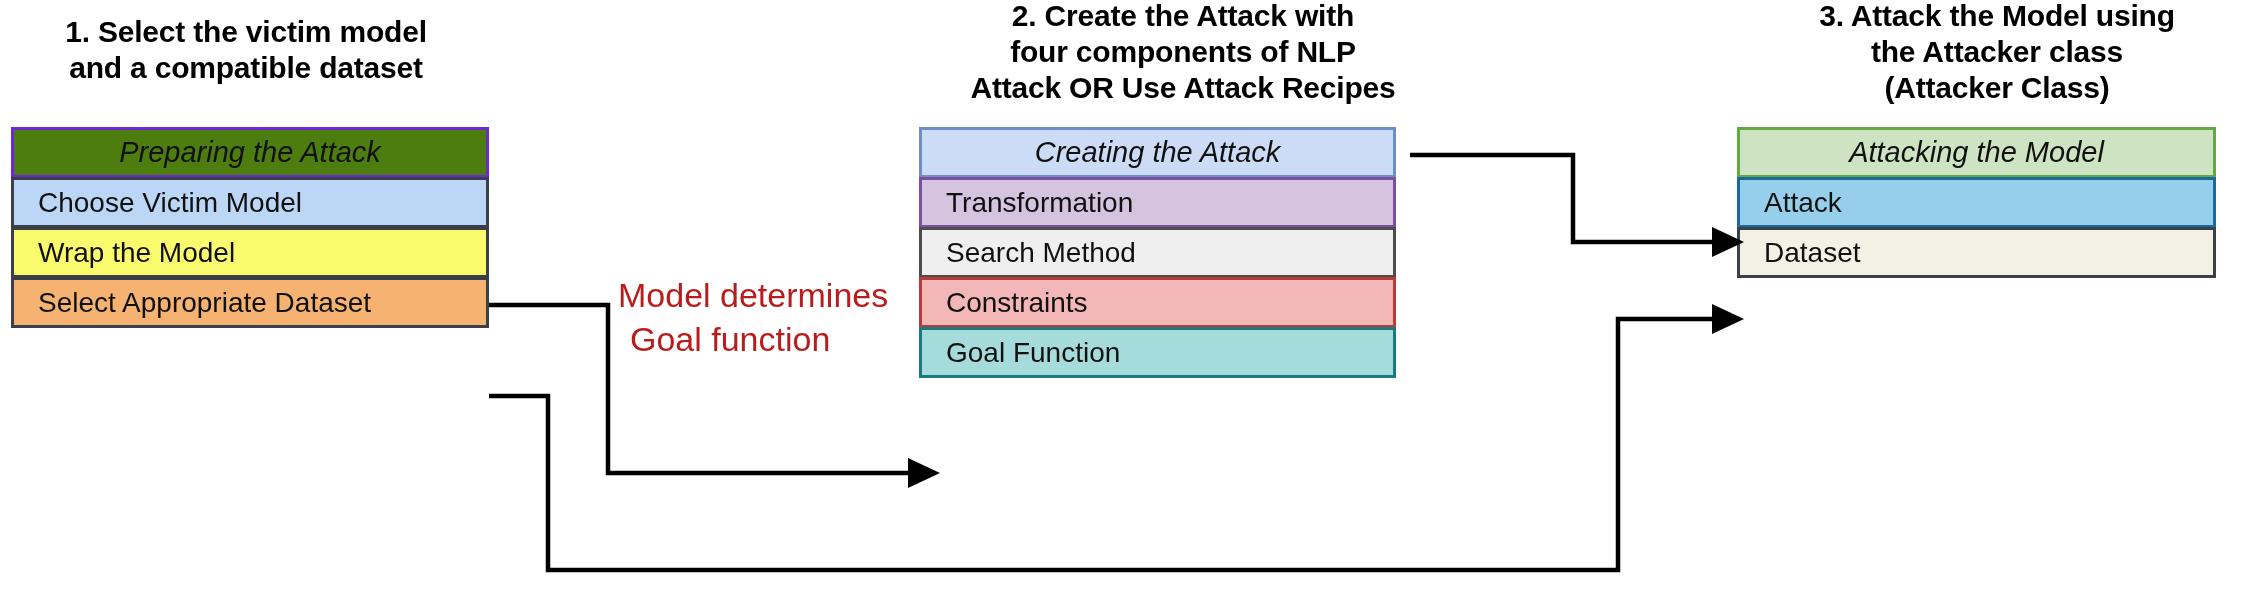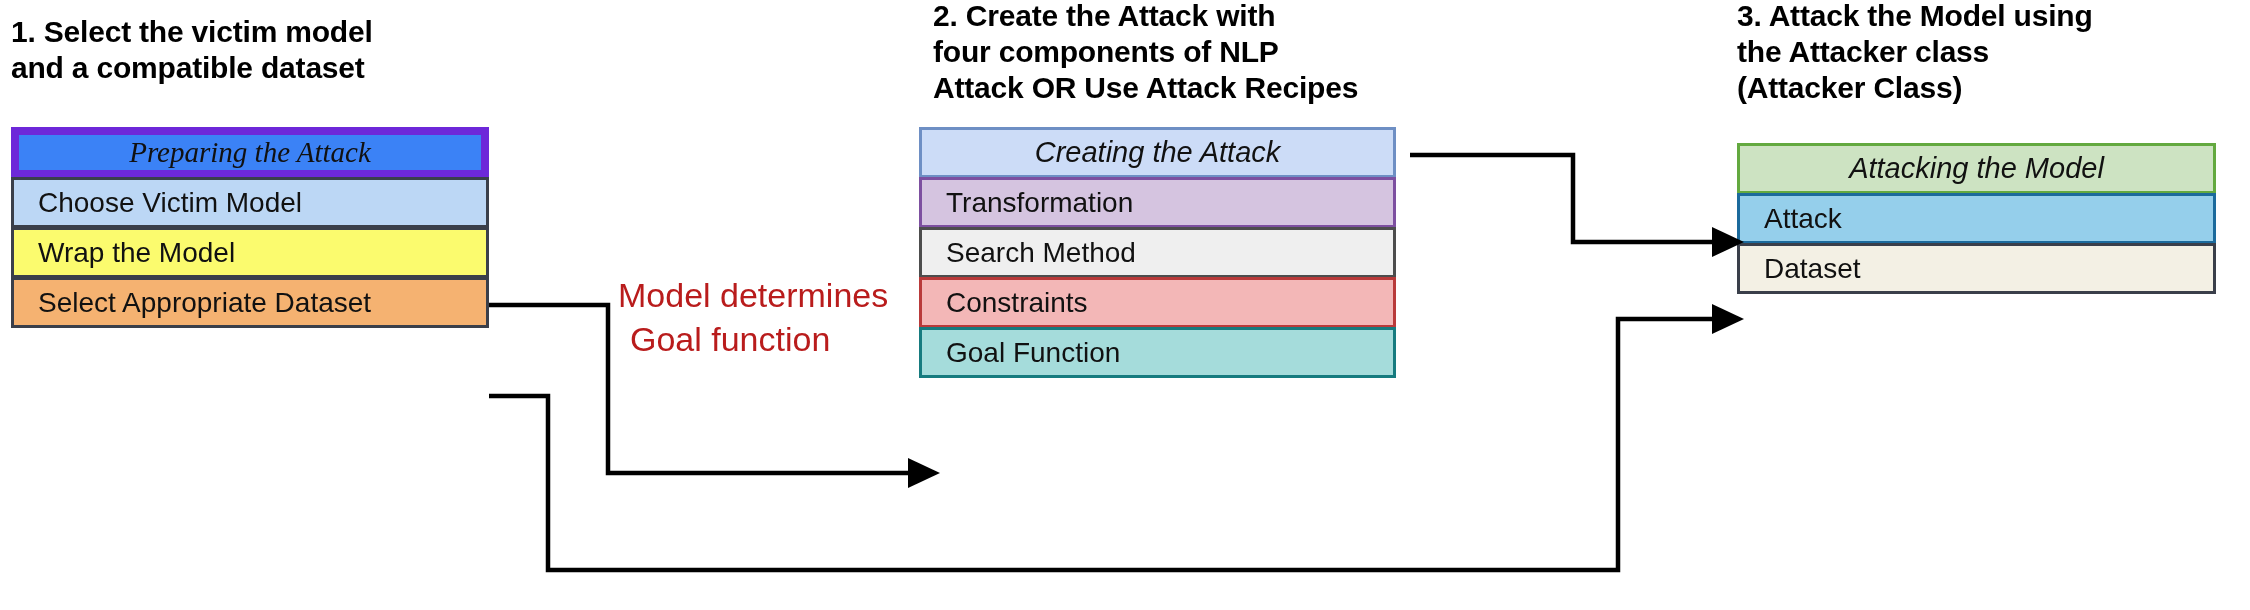--- a/index.html
+++ b/index.html
@@ -1,21 +1,21 @@
 <!DOCTYPE html>
 <html><head>
 <meta charset="utf-8">
 <style>
   html,body{margin:0;padding:0;background:#ffffff;}
   body{width:2250px;height:610px;position:relative;overflow:hidden;
        font-family:"Liberation Sans","DejaVu Sans",sans-serif;}
   #stage{position:absolute;left:0;top:0;width:2250px;height:610px;}
 
   .col-title{position:absolute;font-weight:bold;font-size:30px;line-height:36px;
-             color:#000;white-space:pre-line;letter-spacing:-0.2px;}
+             color:#000;white-space:pre-line;letter-spacing:-0.2px;text-align:center;}
 
   .stack{position:absolute;}
   .cell{position:relative;box-sizing:border-box;display:flex;align-items:center;
         height:51px;font-size:28px;color:#111;}
   .cell.hdr{justify-content:center;font-style:italic;font-size:29px;}
   .cell.body{justify-content:flex-start;padding-left:24px;}
 
   svg.wires{position:absolute;left:0;top:0;width:2250px;height:610px;
             pointer-events:none;overflow:visible;}
   .wire{fill:none;stroke:#000000;stroke-width:4.5;}
@@ -33,35 +33,35 @@
 
   <div class="col-title" style="left:933px;top:-2px;width:500px;">2. Create the Attack with
 four components of NLP
 Attack OR Use Attack Recipes</div>
 
   <div class="col-title" style="left:1737px;top:-2px;width:520px;">3. Attack the Model using
 the Attacker class
 (Attacker Class)</div>
 
   <div class="stack" style="left:11px;top:127px;width:478px;">
-    <div class="cell hdr" style="background:#3b82f6;border:8px solid #6d28d9;font-family:Liberation Serif, serif;">Preparing the Attack</div>
+    <div class="cell hdr" style="background:#4d7c0f;border:3px solid #6d28d9;">Preparing the Attack</div>
     <div class="cell body" style="background:#bcd7f5;border:3px solid #3a3f4a;margin-top:-1px;">Choose Victim Model</div>
     <div class="cell body" style="background:#fbfb6e;border:3px solid #3a3f4a;margin-top:-1px;">Wrap the Model</div>
     <div class="cell body" style="background:#f5b271;border:3px solid #3a3f4a;margin-top:-1px;">Select Appropriate Dataset</div>
   </div>
 
   <div class="stack" style="left:919px;top:127px;width:477px;">
     <div class="cell hdr" style="background:#ccdcf7;border:3px solid #6e8fc4;">Creating the Attack</div>
     <div class="cell body" style="background:#d5c4e0;border:3px solid #7d4fa0;margin-top:-1px;">Transformation</div>
     <div class="cell body" style="background:#efefef;border:3px solid #4d4d4d;margin-top:-1px;">Search Method</div>
     <div class="cell body" style="background:#f3b7b7;border:3px solid #b93a3a;margin-top:-1px;">Constraints</div>
     <div class="cell body" style="background:#a5dcdb;border:3px solid #167b7f;margin-top:-1px;">Goal Function</div>
   </div>
 
-  <div class="stack" style="left:1737px;top:127px;width:479px;margin-top:16px;">
+  <div class="stack" style="left:1737px;top:127px;width:479px;">
     <div class="cell hdr" style="background:#cde3c2;border:3px solid #63a93f;">Attacking the Model</div>
     <div class="cell body" style="background:#95cfeb;border:3px solid #1b6a9c;margin-top:-1px;">Attack</div>
     <div class="cell body" style="background:#f3f0e4;border:3px solid #3a3f4a;margin-top:-1px;">Dataset</div>
   </div>
 
   <svg class="wires" viewBox="0 0 2250 610">
 
     <g>
       <path class="wire" d="M489,305 L608,305 L608,473 L908,473"></path>
       <polygon class="arrowfill" points="908,458 940,473 908,488"></polygon>

